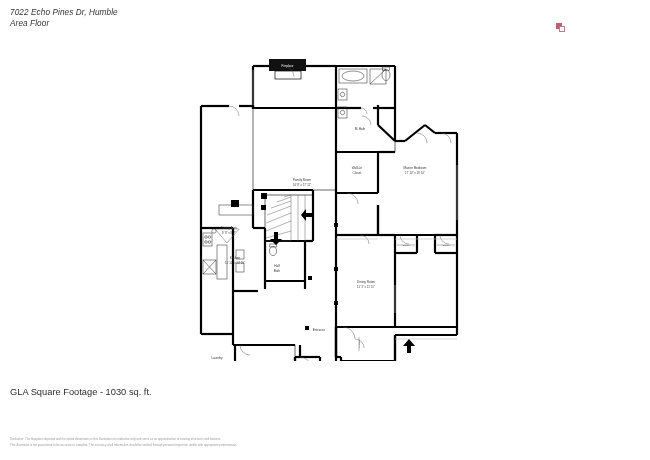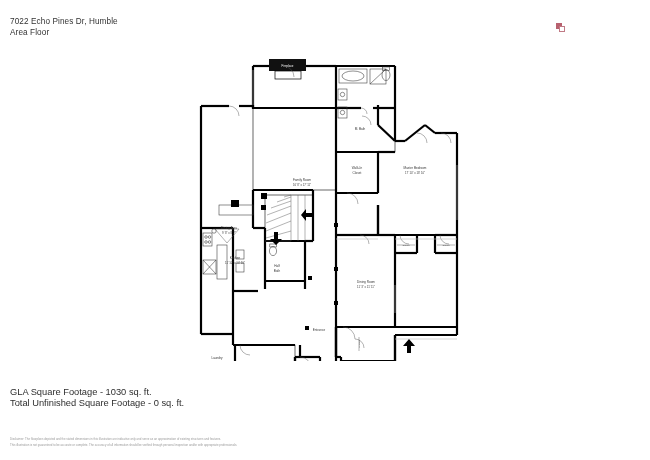--- a/index.html
+++ b/index.html
@@ -18,21 +18,21 @@
   }
 
   
   #header {
     position: absolute;
     left: 0; top: 0;
     width: 650px; height: 40px;
   }
   #addr-block {
     position: absolute;
-    left: 10px; top: 16px;
+    left: 10px; top: 7px; font-style: italic;
   }
   .addr-line {
     font-size: 8.2px;
     line-height: 11px;
     color: #333333;
     letter-spacing: .1px;
     white-space: nowrap;
   }
   #brand-logo {
     position: absolute;
@@ -409,19 +409,18 @@
 
   <g fill="#000000">
     <path d="M 214 294 L 208 301 L 212 301 L 212 308 L 216 308 L 216 301 L 220 301 Z"></path>
   </g>
 
 </svg>
 </div>
 
 <div id="summary">
   <div class="sum-line">GLA Square Footage - 1030 sq. ft.</div>
-  <div class="sum-line">Total Unfinished Square Footage - 0 sq. ft.</div>
 </div>
 
 <div id="disclaimer">
   <div class="disc-line">Disclaimer: The floorplans depicted and the stated dimensions in this illustration are indicative only and serve as an approximation of existing structures and features.</div>
   <div class="disc-line">This illustration is not guaranteed to be accurate or complete. The accuracy of all information should be verified through personal inspection and/or with appropriate professionals.</div>
 </div>
 
 </body></html>

